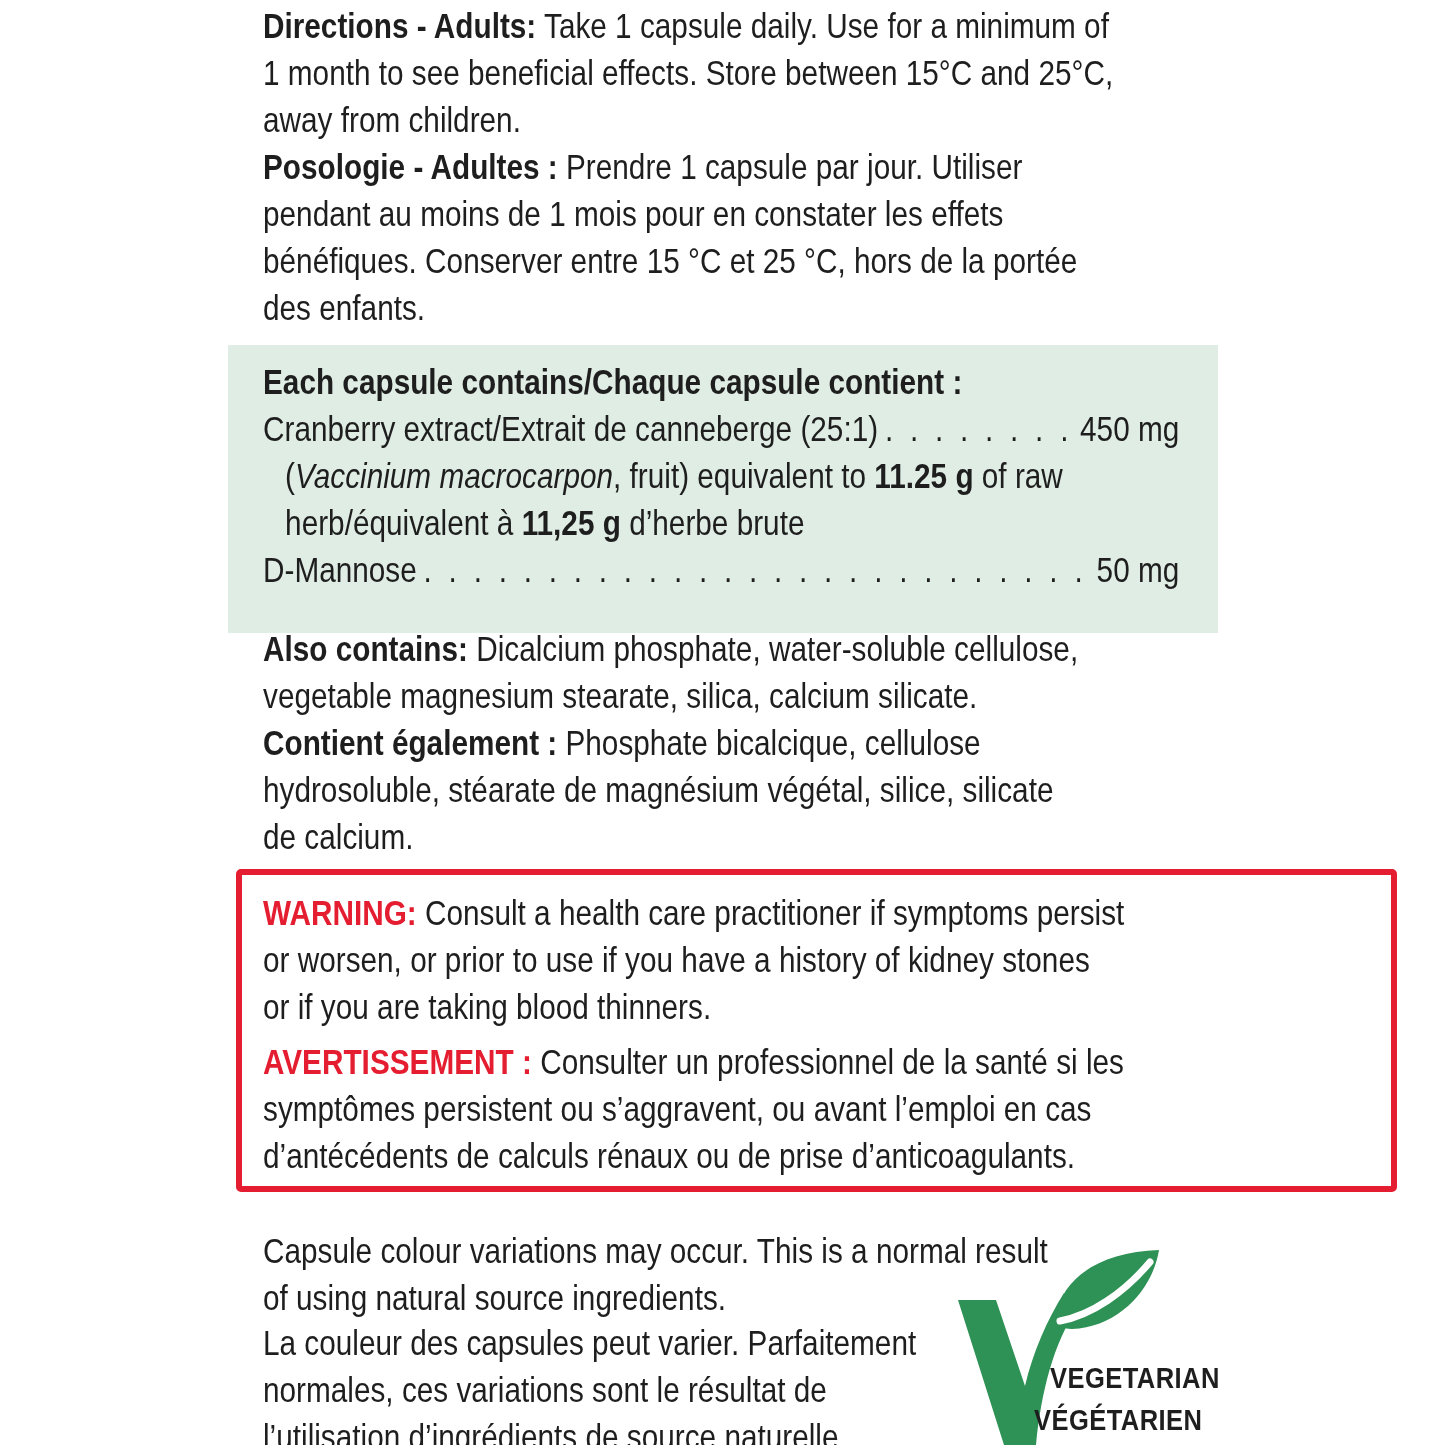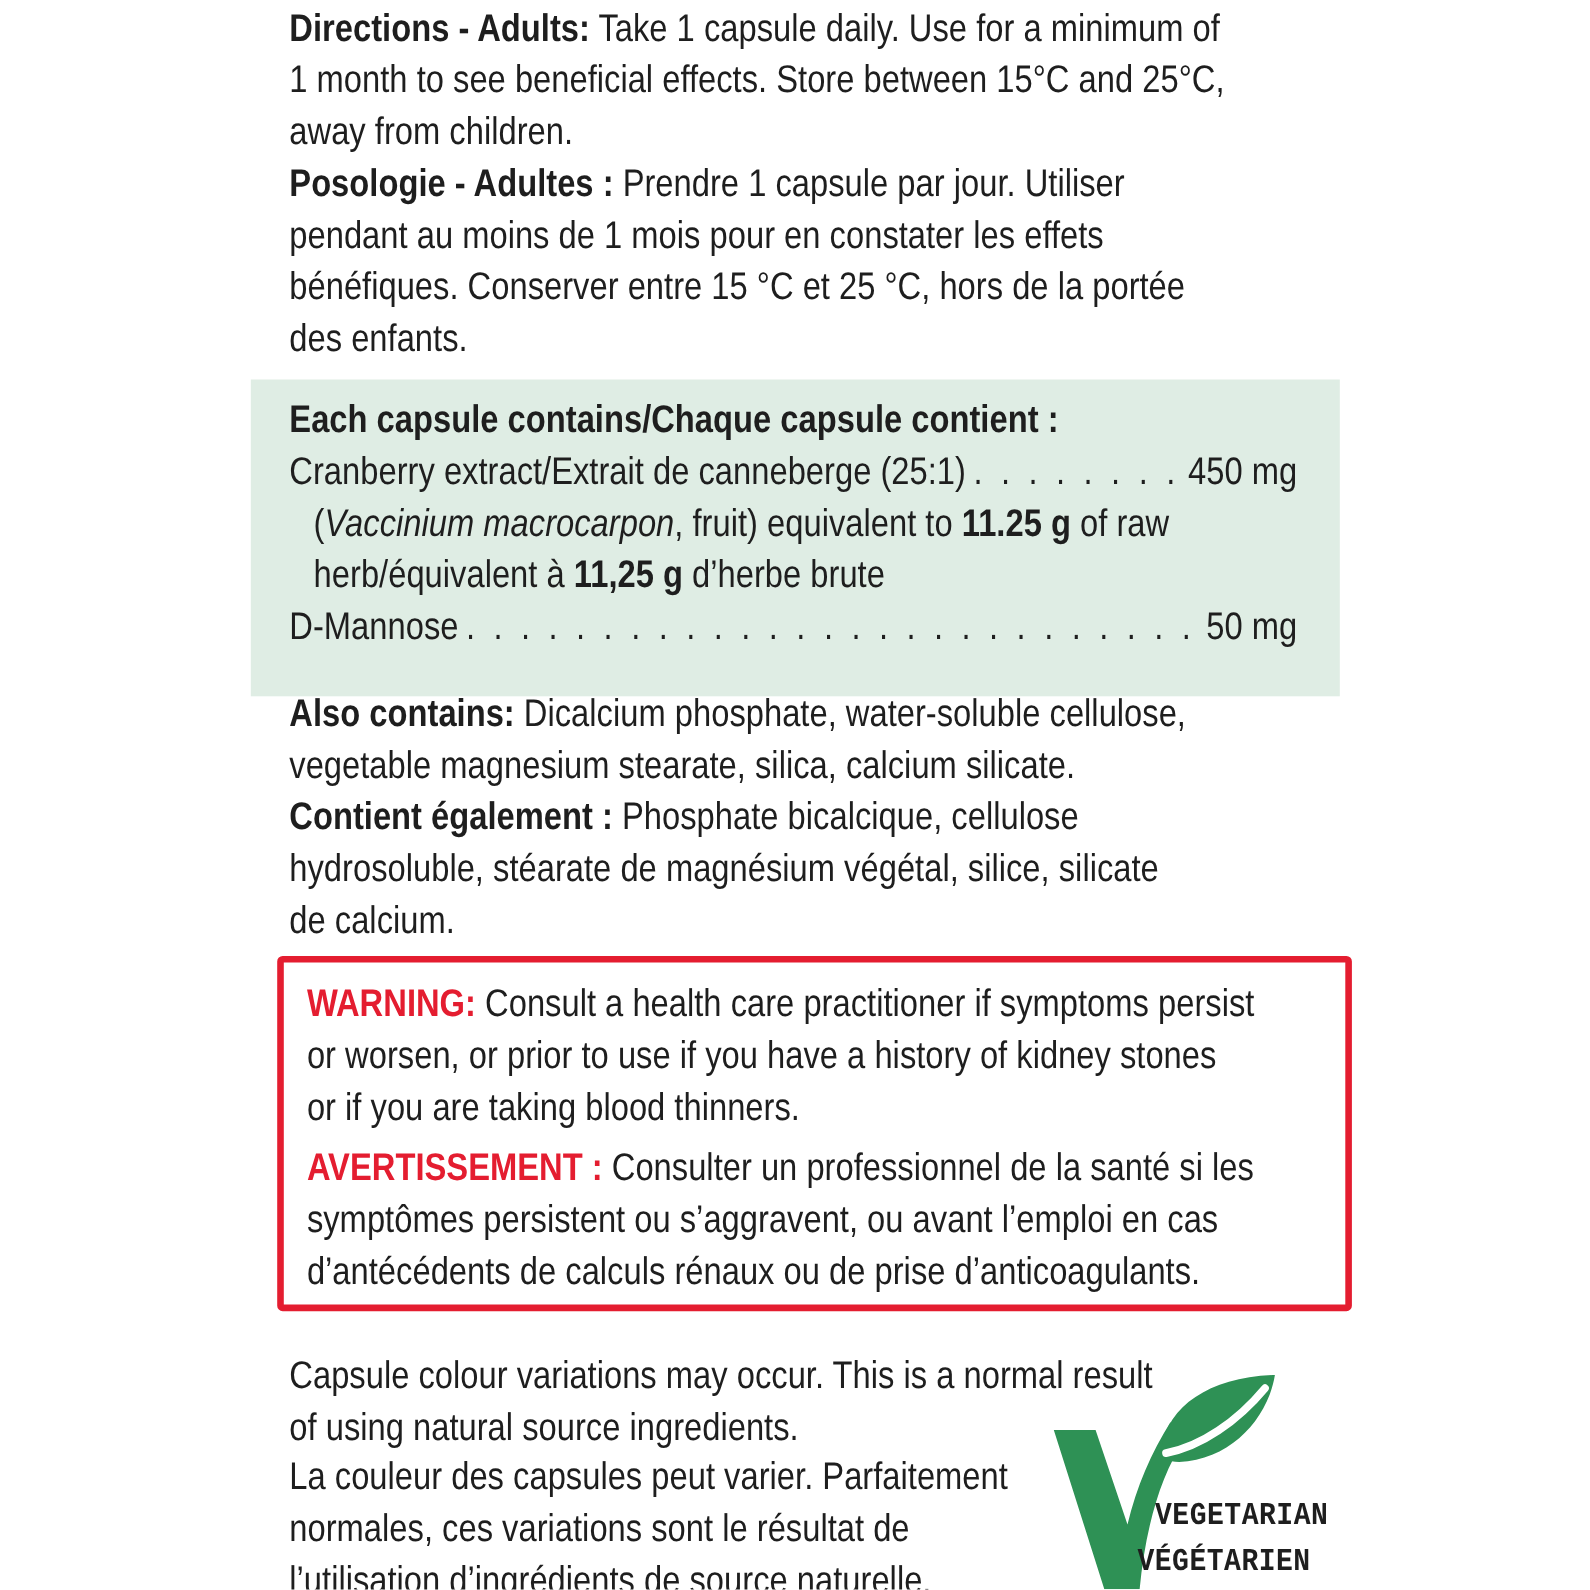--- a/index.html
+++ b/index.html
@@ -31,28 +31,28 @@
   .row{display:flex;align-items:baseline;width:1078px;}
   .row .name{white-space:nowrap;flex:0 0 auto;}
   .row .leader{
     flex:1 1 auto;min-width:0;overflow:hidden;white-space:nowrap;
     letter-spacing:5px;margin:0 4px 0 8px;
   }
   .row .val{white-space:nowrap;flex:0 0 auto;padding-left:10px;}
   .indent{margin-left:26px;}
 
   .warnbox{
-    left:252px;top:869px;width:977px;height:323px;
+    left:236px;top:869px;width:1161px;height:323px;
     border:6px solid var(--warning_red);
     border-radius:5px;box-sizing:border-box;
   }
   .warn-inner{position:absolute;left:21px;top:14px;}
   .warn-fr{margin-top:8px;}
 
-  .veg{left:950px;top:1240px;width:330px;height:205px;overflow:hidden;font-family:Liberation Mono, monospace;}
+  .veg{left:950px;top:1240px;width:330px;height:205px;overflow:hidden;}
   .veg svg{position:absolute;left:0;top:0;}
   .veg-label{
     position:absolute;font-size:29px;font-weight:700;line-height:32px;
     letter-spacing:0.5px;white-space:nowrap;
     transform:scaleX(0.88);transform-origin:0 0;
   }
   .veg-en{left:100px;top:122px;}
   .veg-fr{left:84px;top:164px;}
 </style>
 </head>

